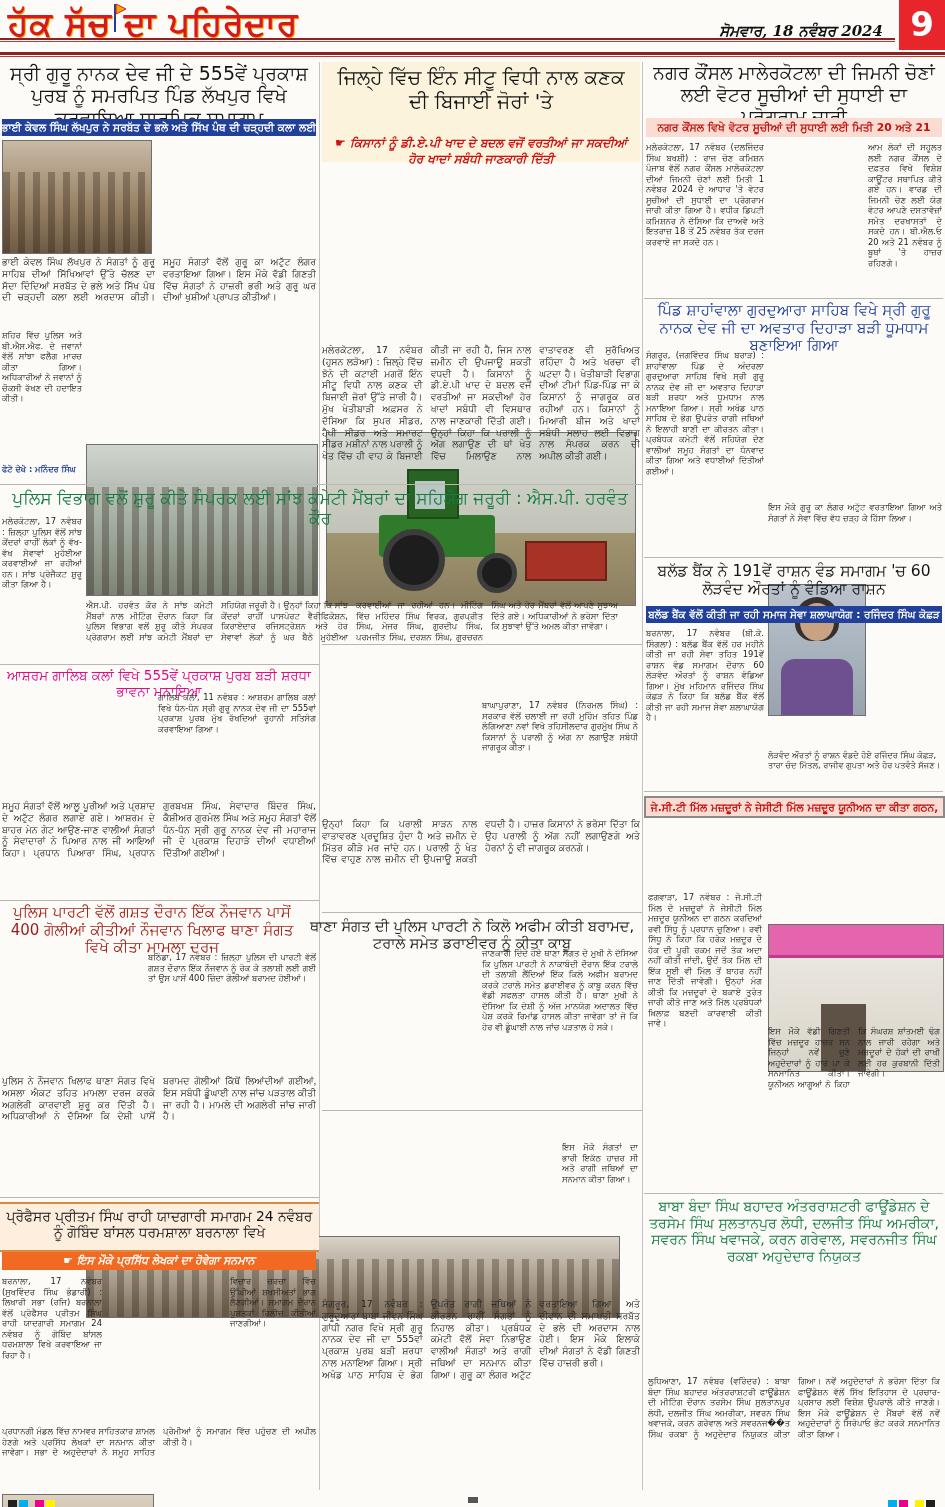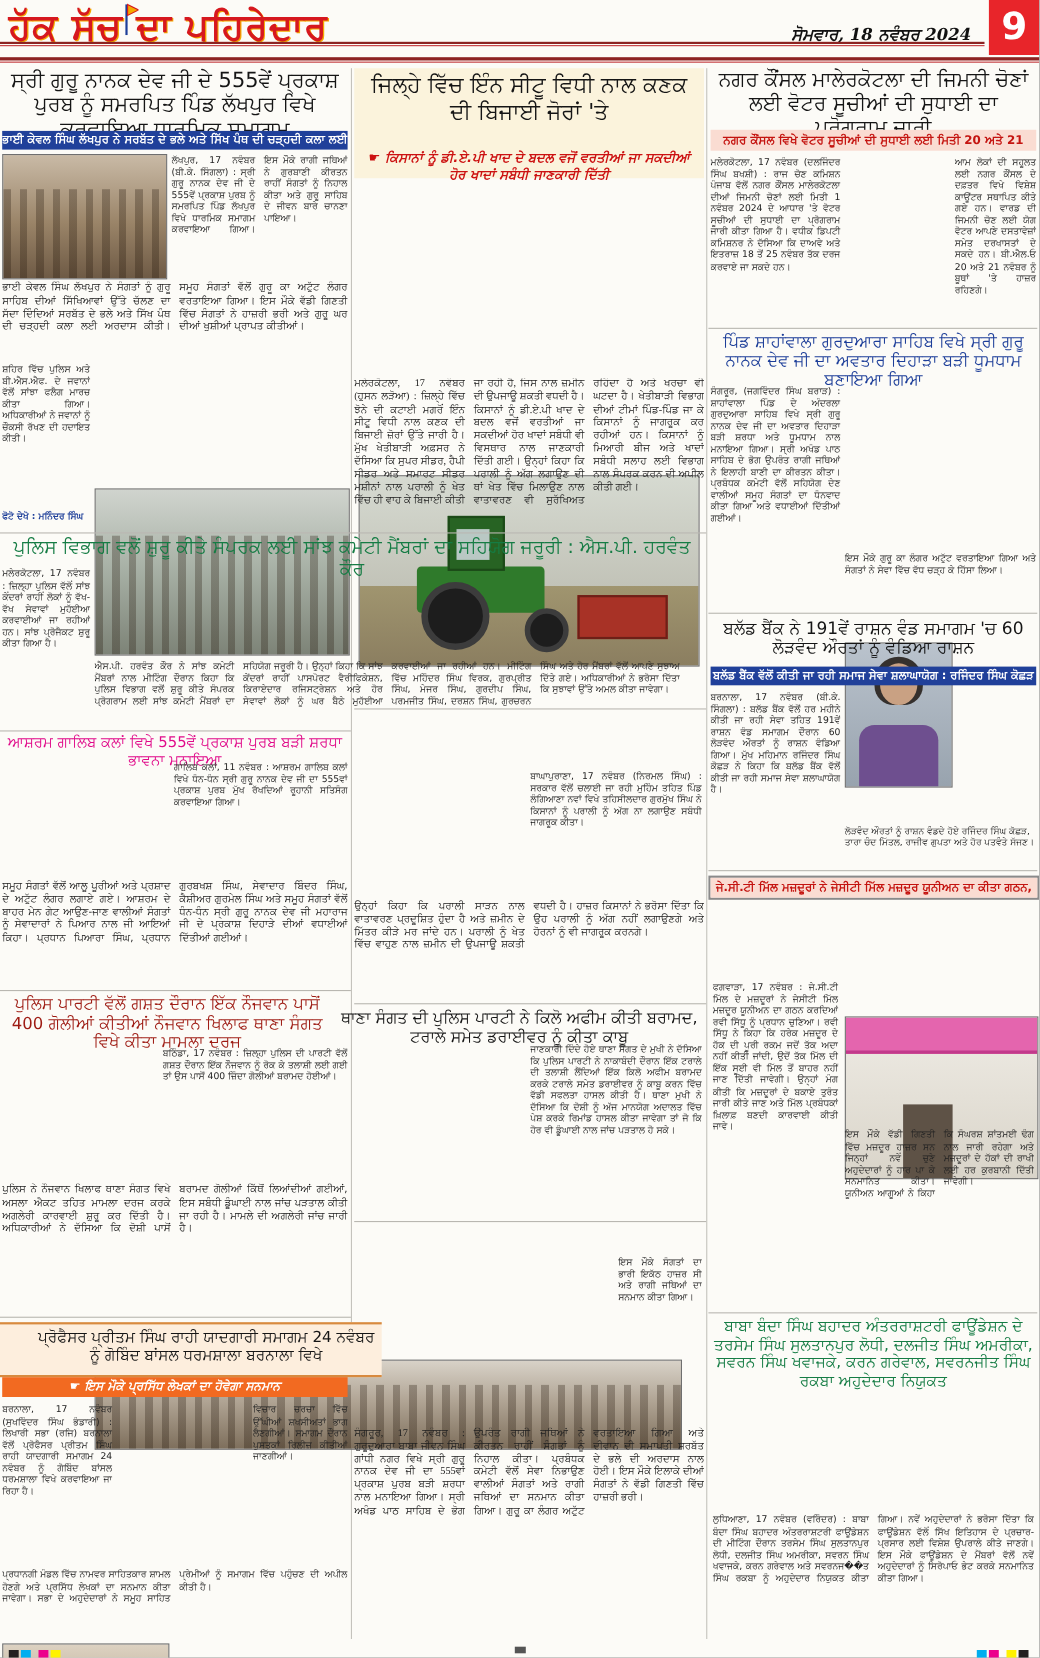--- a/index.html
+++ b/index.html
@@ -18,27 +18,27 @@
   .hl-black{color:#151515;}
   .hl-green{color:#157c44;}
   .hl-magenta{color:#e00b8a;}
   .hl-blue{color:#1d3e99;}
   .hl-darkred{color:#9e1c14;}
   .band{font-weight:bold;text-align:center;overflow:hidden;}
   .band-blue{background:#20409a;color:#fff;}
   .band-pink{background:#fadcd2;color:#c41410;}
   .band-orange{background:#f26a21;color:#fff;font-style:italic;}
   .box-cream{background:#fbf3dc;}
-  .box-peach{background:#fdeedd;border-top:2px solid #d88a3f;border-bottom:2px solid #d88a3f;padding-left:28px;}
+  .box-peach{background:#fdeedd;border-top:2px solid #d88a3f;border-bottom:2px solid #d88a3f;}
   .sub-red{color:#cc1212;font-weight:bold;font-style:italic;text-align:center;}
   
   .bt{font-size:9.3px;line-height:1.27;text-align:justify;color:#222;overflow:hidden;}
   .bt-s{font-size:8.4px;line-height:1.25;text-align:justify;color:#222;overflow:hidden;}
   .c2{column-count:2;column-gap:8px;}
-  .c3{column-count:3;column-gap:8px;font-family:Liberation Serif, serif;}
+  .c3{column-count:3;column-gap:8px;}
   .c4{column-count:4;column-gap:8px;}
   .cap{font-size:8.2px;line-height:1.25;color:#222;}
   
   .photo{border:1px solid #6f6f6f;overflow:hidden;position:relative;}
   .ph-warm{background:linear-gradient(180deg,#c9baa6 0%,#9a8468 55%,#6e5a45 100%);}
   .ph-parade{background:linear-gradient(180deg,#d0d4ce 0%,#aab3a8 45%,#7d8377 100%);}
   .ph-tent{background:linear-gradient(180deg,#ddd2c2 0%,#b8a88e 50%,#8d7a60 100%);}
   .ph-award{background:linear-gradient(180deg,#d8d2c8 0%,#b1a595 45%,#7e6f5c 100%);}
   .crowd:after{content:"";position:absolute;left:0;right:0;bottom:0;height:72%;
     background:repeating-linear-gradient(90deg,rgba(35,22,10,.30) 0 7px,rgba(0,0,0,0) 7px 15px);}
@@ -81,21 +81,20 @@
   <div class="abs rule2" style="left:0;top:41px;width:895px;height:1px;"></div>
   <div class="abs rule" style="left:0;top:52px;width:945px;height:3px;"></div>
   <div class="abs rule2" style="left:0;top:56px;width:945px;height:1px;"></div>
 
   <div class="abs sepv" style="left:319px;top:62px;height:1428px;"></div>
   <div class="abs sepv" style="left:642px;top:62px;height:1428px;"></div>
 
   <div class="abs hl hl-black" style="left:2px;top:62px;width:314px;font-size:19px;">ਸ੍ਰੀ ਗੁਰੂ ਨਾਨਕ ਦੇਵ ਜੀ ਦੇ 555ਵੇਂ ਪ੍ਰਕਾਸ਼ ਪੁਰਬ ਨੂੰ ਸਮਰਪਿਤ ਪਿੰਡ ਲੱਖਪੁਰ ਵਿਖੇ ਕਰਵਾਇਆ ਧਾਰਮਿਕ ਸਮਾਗਮ</div>
   <div class="abs band band-blue" style="left:2px;top:119px;width:314px;height:17px;font-size:10.6px;line-height:17px;">ਭਾਈ ਕੇਵਲ ਸਿੰਘ ਲੱਖਪੁਰ ਨੇ ਸਰਬੱਤ ਦੇ ਭਲੇ ਅਤੇ ਸਿੱਖ ਪੰਥ ਦੀ ਚੜ੍ਹਦੀ ਕਲਾ ਲਈ ਕੀਤੀ ਅਰਦਾਸ</div>
   <div class="abs photo ph-warm crowd" style="left:2px;top:140px;width:148px;height:112px;"></div>
-  <div class="abs bt-s c2" style="left:156px;top:140px;width:160px;height:112px;">ਲੱਖਪੁਰ, 17 ਨਵੰਬਰ (ਬੀ.ਕੇ. ਸਿੰਗਲਾ) : ਸ੍ਰੀ ਗੁਰੂ ਨਾਨਕ ਦੇਵ ਜੀ ਦੇ 555ਵੇਂ ਪ੍ਰਕਾਸ਼ ਪੁਰਬ ਨੂੰ ਸਮਰਪਿਤ ਪਿੰਡ ਲੱਖਪੁਰ ਵਿਖੇ ਧਾਰਮਿਕ ਸਮਾਗਮ ਕਰਵਾਇਆ ਗਿਆ। ਇਸ ਮੌਕੇ ਰਾਗੀ ਜਥਿਆਂ ਨੇ ਗੁਰਬਾਣੀ ਕੀਰਤਨ ਰਾਹੀਂ ਸੰਗਤਾਂ ਨੂੰ ਨਿਹਾਲ ਕੀਤਾ ਅਤੇ ਗੁਰੂ ਸਾਹਿਬ ਦੇ ਜੀਵਨ ਬਾਰੇ ਚਾਨਣਾ ਪਾਇਆ।</div>
   <div class="abs bt c2" style="left:2px;top:256px;width:314px;height:70px;">ਭਾਈ ਕੇਵਲ ਸਿੰਘ ਲੱਖਪੁਰ ਨੇ ਸੰਗਤਾਂ ਨੂੰ ਗੁਰੂ ਸਾਹਿਬ ਦੀਆਂ ਸਿੱਖਿਆਵਾਂ ਉੱਤੇ ਚੱਲਣ ਦਾ ਸੱਦਾ ਦਿੰਦਿਆਂ ਸਰਬੱਤ ਦੇ ਭਲੇ ਅਤੇ ਸਿੱਖ ਪੰਥ ਦੀ ਚੜ੍ਹਦੀ ਕਲਾ ਲਈ ਅਰਦਾਸ ਕੀਤੀ। ਸਮੂਹ ਸੰਗਤਾਂ ਵੱਲੋਂ ਗੁਰੂ ਕਾ ਅਟੁੱਟ ਲੰਗਰ ਵਰਤਾਇਆ ਗਿਆ। ਇਸ ਮੌਕੇ ਵੱਡੀ ਗਿਣਤੀ ਵਿੱਚ ਸੰਗਤਾਂ ਨੇ ਹਾਜ਼ਰੀ ਭਰੀ ਅਤੇ ਗੁਰੂ ਘਰ ਦੀਆਂ ਖੁਸ਼ੀਆਂ ਪ੍ਰਾਪਤ ਕੀਤੀਆਂ।</div>
   <div class="abs bt-s" style="left:2px;top:330px;width:80px;height:132px;">ਸ਼ਹਿਰ ਵਿੱਚ ਪੁਲਿਸ ਅਤੇ ਬੀ.ਐਸ.ਐਫ. ਦੇ ਜਵਾਨਾਂ ਵੱਲੋਂ ਸਾਂਝਾ ਫਲੈਗ ਮਾਰਚ ਕੀਤਾ ਗਿਆ। ਅਧਿਕਾਰੀਆਂ ਨੇ ਜਵਾਨਾਂ ਨੂੰ ਚੌਕਸੀ ਰੱਖਣ ਦੀ ਹਦਾਇਤ ਕੀਤੀ।</div>
   <div class="abs cap" style="left:2px;top:464px;width:80px;color:#1d3e99;font-weight:bold;">ਫੋਟੋ ਦੇਖੋ : ਮਨਿੰਦਰ ਸਿੰਘ</div>
   <div class="abs photo ph-parade crowd" style="left:86px;top:330px;width:230px;height:150px;"></div>
 
   <div class="abs box-cream" style="left:322px;top:62px;width:318px;height:100px;"></div>
   <div class="abs hl hl-black" style="left:326px;top:66px;width:310px;font-size:20px;">ਜਿਲ੍ਹੇ ਵਿੱਚ ਇੰਨ ਸੀਟੂ ਵਿਧੀ ਨਾਲ ਕਣਕ ਦੀ ਬਿਜਾਈ ਜੋਰਾਂ 'ਤੇ</div>
   <div class="abs sub-red" style="left:326px;top:136px;width:310px;font-size:12px;line-height:1.3;">
     <span>☛</span>
     <span>ਕਿਸਾਨਾਂ ਨੂੰ ਡੀ.ਏ.ਪੀ ਖਾਦ ਦੇ ਬਦਲ ਵਜੋਂ ਵਰਤੀਆਂ ਜਾ ਸਕਦੀਆਂ ਹੋਰ ਖਾਦਾਂ ਸਬੰਧੀ ਜਾਣਕਾਰੀ ਦਿੱਤੀ</span>
@@ -143,21 +142,21 @@
 
   <div class="abs seph" style="left:322px;top:644px;width:320px;"></div>
 
   <div class="abs bt-s" style="left:482px;top:700px;width:156px;height:112px;">ਬਾਘਾਪੁਰਾਣਾ, 17 ਨਵੰਬਰ (ਨਿਰਮਲ ਸਿੰਘ) : ਸਰਕਾਰ ਵੱਲੋਂ ਚਲਾਈ ਜਾ ਰਹੀ ਮੁਹਿੰਮ ਤਹਿਤ ਪਿੰਡ ਲੰਗਿਆਣਾ ਨਵਾਂ ਵਿਖੇ ਤਹਿਸੀਲਦਾਰ ਗੁਰਮੁੱਖ ਸਿੰਘ ਨੇ ਕਿਸਾਨਾਂ ਨੂੰ ਪਰਾਲੀ ਨੂੰ ਅੱਗ ਨਾ ਲਗਾਉਣ ਸਬੰਧੀ ਜਾਗਰੂਕ ਕੀਤਾ।</div>
   <div class="abs bt c2" style="left:322px;top:818px;width:318px;height:82px;">ਉਨ੍ਹਾਂ ਕਿਹਾ ਕਿ ਪਰਾਲੀ ਸਾੜਨ ਨਾਲ ਵਾਤਾਵਰਣ ਪ੍ਰਦੂਸ਼ਿਤ ਹੁੰਦਾ ਹੈ ਅਤੇ ਜ਼ਮੀਨ ਦੇ ਮਿੱਤਰ ਕੀੜੇ ਮਰ ਜਾਂਦੇ ਹਨ। ਪਰਾਲੀ ਨੂੰ ਖੇਤ ਵਿੱਚ ਵਾਹੁਣ ਨਾਲ ਜ਼ਮੀਨ ਦੀ ਉਪਜਾਊ ਸ਼ਕਤੀ ਵਧਦੀ ਹੈ। ਹਾਜ਼ਰ ਕਿਸਾਨਾਂ ਨੇ ਭਰੋਸਾ ਦਿੱਤਾ ਕਿ ਉਹ ਪਰਾਲੀ ਨੂੰ ਅੱਗ ਨਹੀਂ ਲਗਾਉਣਗੇ ਅਤੇ ਹੋਰਨਾਂ ਨੂੰ ਵੀ ਜਾਗਰੂਕ ਕਰਨਗੇ।</div>
 
   <div class="abs seph" style="left:0;top:900px;width:319px;"></div>
   <div class="abs hl hl-darkred" style="left:2px;top:904px;width:300px;font-size:15px;">ਪੁਲਿਸ ਪਾਰਟੀ ਵੱਲੋਂ ਗਸ਼ਤ ਦੌਰਾਨ ਇੱਕ ਨੌਜਵਾਨ ਪਾਸੋਂ 400 ਗੋਲੀਆਂ ਕੀਤੀਆਂ ਨੌਜਵਾਨ ਖਿਲਾਫ ਥਾਣਾ ਸੰਗਤ ਵਿਖੇ ਕੀਤਾ ਮਾਮਲਾ ਦਰਜ</div>
 
   <div class="abs bt-s" style="left:148px;top:952px;width:168px;height:120px;">ਬਠਿੰਡਾ, 17 ਨਵੰਬਰ : ਜ਼ਿਲ੍ਹਾ ਪੁਲਿਸ ਦੀ ਪਾਰਟੀ ਵੱਲੋਂ ਗਸ਼ਤ ਦੌਰਾਨ ਇੱਕ ਨੌਜਵਾਨ ਨੂੰ ਰੋਕ ਕੇ ਤਲਾਸ਼ੀ ਲਈ ਗਈ ਤਾਂ ਉਸ ਪਾਸੋਂ 400 ਜ਼ਿੰਦਾ ਗੋਲੀਆਂ ਬਰਾਮਦ ਹੋਈਆਂ।</div>
-  <div class="abs bt c2" style="left:2px;top:1076px;width:314px;height:118px;">ਪੁਲਿਸ ਨੇ ਨੌਜਵਾਨ ਖਿਲਾਫ ਥਾਣਾ ਸੰਗਤ ਵਿਖੇ ਅਸਲਾ ਐਕਟ ਤਹਿਤ ਮਾਮਲਾ ਦਰਜ ਕਰਕੇ ਅਗਲੇਰੀ ਕਾਰਵਾਈ ਸ਼ੁਰੂ ਕਰ ਦਿੱਤੀ ਹੈ। ਅਧਿਕਾਰੀਆਂ ਨੇ ਦੱਸਿਆ ਕਿ ਦੋਸ਼ੀ ਪਾਸੋਂ ਬਰਾਮਦ ਗੋਲੀਆਂ ਕਿੱਥੋਂ ਲਿਆਂਦੀਆਂ ਗਈਆਂ, ਇਸ ਸਬੰਧੀ ਡੂੰਘਾਈ ਨਾਲ ਜਾਂਚ ਪੜਤਾਲ ਕੀਤੀ ਜਾ ਰਹੀ ਹੈ। ਮਾਮਲੇ ਦੀ ਅਗਲੇਰੀ ਜਾਂਚ ਜਾਰੀ ਹੈ।</div>
+  <div class="abs bt c2" style="left:2px;top:1076px;width:314px;height:118px;font-family:Liberation Serif, serif;">ਪੁਲਿਸ ਨੇ ਨੌਜਵਾਨ ਖਿਲਾਫ ਥਾਣਾ ਸੰਗਤ ਵਿਖੇ ਅਸਲਾ ਐਕਟ ਤਹਿਤ ਮਾਮਲਾ ਦਰਜ ਕਰਕੇ ਅਗਲੇਰੀ ਕਾਰਵਾਈ ਸ਼ੁਰੂ ਕਰ ਦਿੱਤੀ ਹੈ। ਅਧਿਕਾਰੀਆਂ ਨੇ ਦੱਸਿਆ ਕਿ ਦੋਸ਼ੀ ਪਾਸੋਂ ਬਰਾਮਦ ਗੋਲੀਆਂ ਕਿੱਥੋਂ ਲਿਆਂਦੀਆਂ ਗਈਆਂ, ਇਸ ਸਬੰਧੀ ਡੂੰਘਾਈ ਨਾਲ ਜਾਂਚ ਪੜਤਾਲ ਕੀਤੀ ਜਾ ਰਹੀ ਹੈ। ਮਾਮਲੇ ਦੀ ਅਗਲੇਰੀ ਜਾਂਚ ਜਾਰੀ ਹੈ।</div>
 
   <div class="abs seph" style="left:322px;top:912px;width:320px;"></div>
   <div class="abs hl hl-black" style="left:304px;top:918px;width:336px;font-size:14.5px;">ਥਾਣਾ ਸੰਗਤ ਦੀ ਪੁਲਿਸ ਪਾਰਟੀ ਨੇ ਕਿਲੋ ਅਫੀਮ ਕੀਤੀ ਬਰਾਮਦ, ਟਰਾਲੇ ਸਮੇਤ ਡਰਾਈਵਰ ਨੂੰ ਕੀਤਾ ਕਾਬੂ</div>
 
   <div class="abs bt-s" style="left:482px;top:948px;width:156px;height:160px;">ਜਾਣਕਾਰੀ ਦਿੰਦੇ ਹੋਏ ਥਾਣਾ ਸੰਗਤ ਦੇ ਮੁਖੀ ਨੇ ਦੱਸਿਆ ਕਿ ਪੁਲਿਸ ਪਾਰਟੀ ਨੇ ਨਾਕਾਬੰਦੀ ਦੌਰਾਨ ਇੱਕ ਟਰਾਲੇ ਦੀ ਤਲਾਸ਼ੀ ਲੈਂਦਿਆਂ ਇੱਕ ਕਿਲੋ ਅਫੀਮ ਬਰਾਮਦ ਕਰਕੇ ਟਰਾਲੇ ਸਮੇਤ ਡਰਾਈਵਰ ਨੂੰ ਕਾਬੂ ਕਰਨ ਵਿੱਚ ਵੱਡੀ ਸਫਲਤਾ ਹਾਸਲ ਕੀਤੀ ਹੈ। ਥਾਣਾ ਮੁਖੀ ਨੇ ਦੱਸਿਆ ਕਿ ਦੋਸ਼ੀ ਨੂੰ ਅੱਜ ਮਾਨਯੋਗ ਅਦਾਲਤ ਵਿੱਚ ਪੇਸ਼ ਕਰਕੇ ਰਿਮਾਂਡ ਹਾਸਲ ਕੀਤਾ ਜਾਵੇਗਾ ਤਾਂ ਜੋ ਕਿ ਹੋਰ ਵੀ ਡੂੰਘਾਈ ਨਾਲ ਜਾਂਚ ਪੜਤਾਲ ਹੋ ਸਕੇ।</div>
 
   <div class="abs seph" style="left:322px;top:1110px;width:320px;"></div>
 
   <div class="abs bt-s" style="left:562px;top:1142px;width:76px;height:150px;">ਇਸ ਮੌਕੇ ਸੰਗਤਾਂ ਦਾ ਭਾਰੀ ਇਕੱਠ ਹਾਜ਼ਰ ਸੀ ਅਤੇ ਰਾਗੀ ਜਥਿਆਂ ਦਾ ਸਨਮਾਨ ਕੀਤਾ ਗਿਆ।</div>
   <div class="abs bt c3" style="left:322px;top:1298px;width:318px;height:192px;">ਸੰਗਰੂਰ, 17 ਨਵੰਬਰ : ਗੁਰੂਦੁਆਰਾ ਬਾਬਾ ਜੀਵਨ ਸਿੰਘ ਗਾਂਧੀ ਨਗਰ ਵਿਖੇ ਸ੍ਰੀ ਗੁਰੂ ਨਾਨਕ ਦੇਵ ਜੀ ਦਾ 555ਵਾਂ ਪ੍ਰਕਾਸ਼ ਪੁਰਬ ਬੜੀ ਸ਼ਰਧਾ ਨਾਲ ਮਨਾਇਆ ਗਿਆ। ਸ੍ਰੀ ਅਖੰਡ ਪਾਠ ਸਾਹਿਬ ਦੇ ਭੋਗ ਉਪਰੰਤ ਰਾਗੀ ਜਥਿਆਂ ਨੇ ਕੀਰਤਨ ਰਾਹੀਂ ਸੰਗਤਾਂ ਨੂੰ ਨਿਹਾਲ ਕੀਤਾ। ਪ੍ਰਬੰਧਕ ਕਮੇਟੀ ਵੱਲੋਂ ਸੇਵਾ ਨਿਭਾਉਣ ਵਾਲੀਆਂ ਸੰਗਤਾਂ ਅਤੇ ਰਾਗੀ ਜਥਿਆਂ ਦਾ ਸਨਮਾਨ ਕੀਤਾ ਗਿਆ। ਗੁਰੂ ਕਾ ਲੰਗਰ ਅਟੁੱਟ ਵਰਤਾਇਆ ਗਿਆ ਅਤੇ ਦੀਵਾਨ ਦੀ ਸਮਾਪਤੀ ਸਰਬੱਤ ਦੇ ਭਲੇ ਦੀ ਅਰਦਾਸ ਨਾਲ ਹੋਈ। ਇਸ ਮੌਕੇ ਇਲਾਕੇ ਦੀਆਂ ਸੰਗਤਾਂ ਨੇ ਵੱਡੀ ਗਿਣਤੀ ਵਿੱਚ ਹਾਜ਼ਰੀ ਭਰੀ।</div>

